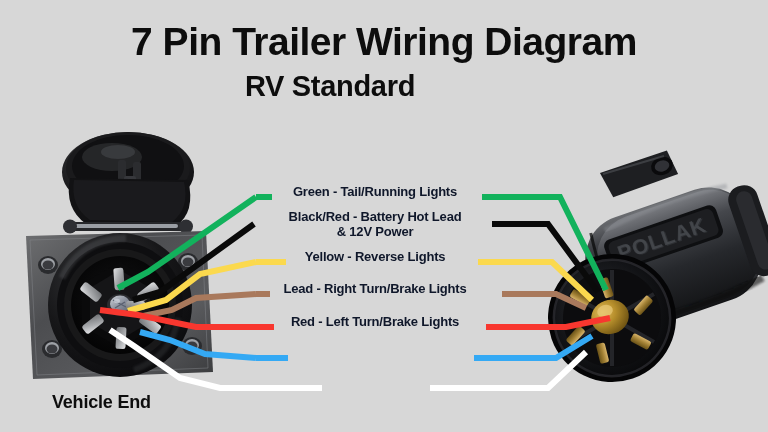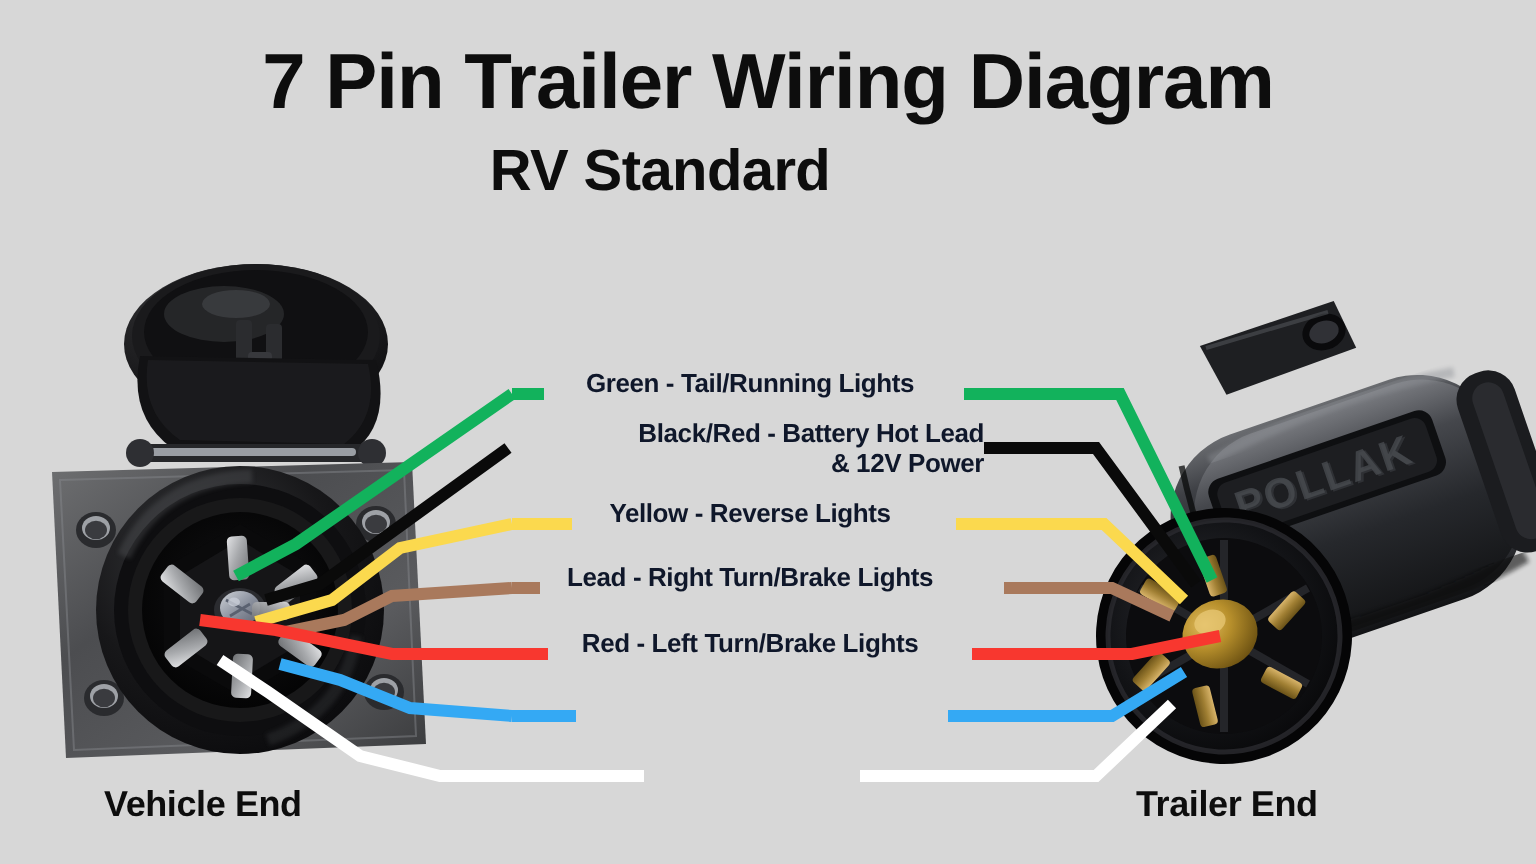--- a/index.html
+++ b/index.html
@@ -28,21 +28,21 @@
   #vehicle-end-label{left:52px;top:392px;}
   #trailer-end-label{left:568px;top:392px;}
 
   
   .wire-label{
     position:absolute;text-align:center;
     font-size:13px;font-weight:bold;color:#0f172a;
     line-height:1.18;white-space:nowrap;
     letter-spacing:-0.2px;
   }
-  .wire-label.two-line{white-space:normal;text-align:right;}
+  .wire-label.two-line{white-space:normal;}
 
   
   svg{display:block;}
   .noclick{pointer-events:none;}
 </style>
 </head>
 <body>
 
 <div id="stage">
 
@@ -298,14 +298,13 @@
 
   <div class="wire-label" style="left:268px;top:249px;width:214px;">Yellow - Reverse Lights</div>
 
   <div class="wire-label" style="left:258px;top:281px;width:234px;">Lead - Right Turn/Brake Lights</div>
 
   <div class="wire-label" style="left:262px;top:314px;width:226px;">Red - Left Turn/Brake Lights</div>
 
 
 
   <div class="end-label" id="vehicle-end-label">Vehicle End</div>
-  <div class="end-label" id="trailer-end-label">Trailer End</div>
 </div>
 
 </body></html>

